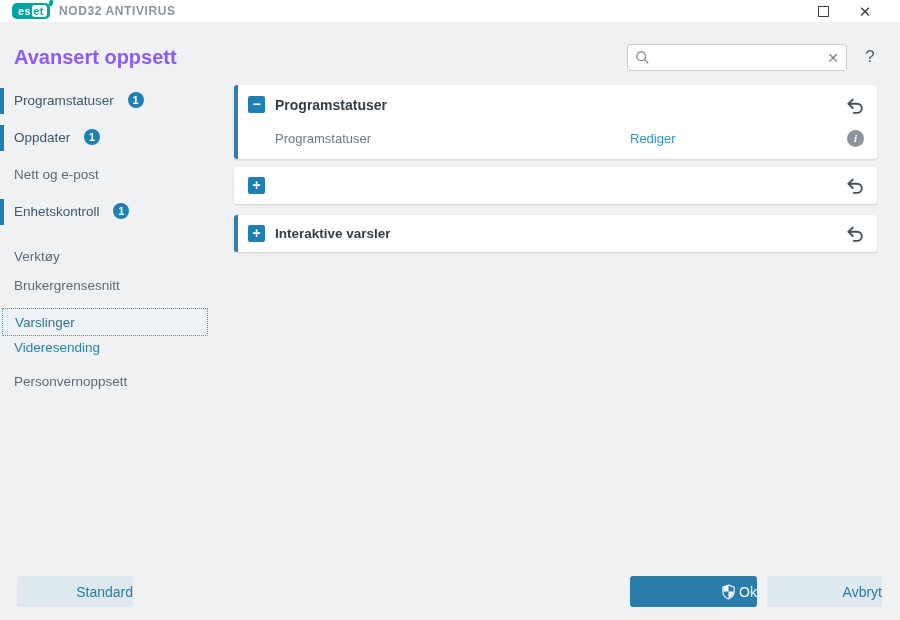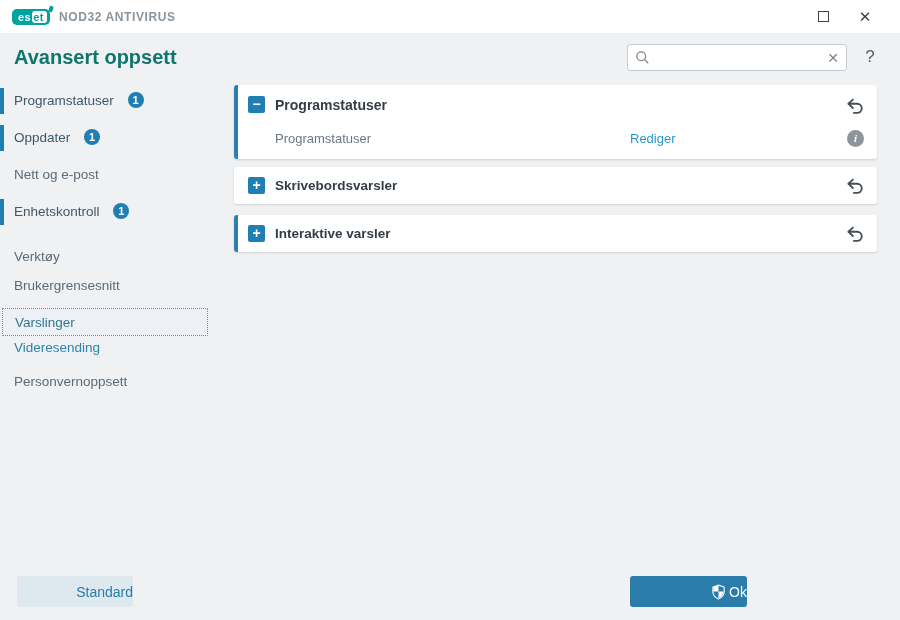--- a/index.html
+++ b/index.html
@@ -7,21 +7,21 @@
   body {
     font-family:"Liberation Sans", sans-serif;
     background:#eff1f3;
     position:relative;
     color:#444;
   }
   .app { position:absolute; inset:0; }
 
   
   .titlebar {
-    position:absolute; top:0; left:0; right:0; height:33px;
+    position:absolute; top:0; left:0; right:0; height:22px;
     background:#ffffff; display:flex; align-items:center; padding:0 12px;
   }
   .logo {
     display:inline-flex; align-items:center; border-radius:5px;
     background:#00a3a1; padding:2px 3px; margin-right:9px; position:relative;
   }
   .logo .logo-es {
     color:#fff; font-weight:bold; font-size:11px; letter-spacing:0.5px; padding:0 1px 0 3px;
   }
   .logo .logo-et {
@@ -34,21 +34,21 @@
   }
   .app-title { font-size:12px; font-weight:bold; color:#8a949c; letter-spacing:0.6px; }
   .win-controls { margin-left:auto; display:flex; align-items:center; gap:24px; padding-right:14px; }
   .win-btn { width:18px; height:18px; display:flex; align-items:center; justify-content:center; cursor:pointer; }
   .max-square { width:11px; height:11px; border:1.5px solid #3a4146; display:inline-block; }
   .close-glyph { font-size:15px; color:#3a4146; line-height:1; }
 
   
   .page-title {
     position:absolute; top:46px; left:14px;
-    font-size:20px; font-weight:bold; color:#0f766e;
+    font-size:20px; font-weight:bold; color:#8b5cf6;
   }
   .search-box {
     position:absolute; top:44px; left:627px; width:220px; height:27px;
     background:#fff; border:1px solid #c6ccd1; border-radius:3px;
     display:flex; align-items:center; padding:0 7px;
   }
   .search-box svg { flex:0 0 auto; }
   .search-input {
     flex:1; border:none; outline:none; font-size:13px; padding:0 6px;
     font-family:"Liberation Sans", sans-serif; color:#444; background:transparent; min-width:0;
@@ -128,21 +128,21 @@
   }
 
   
   .footer-btn {
     position:absolute; top:576px; height:31px; border:none; border-radius:3px;
     font-family:"Liberation Sans", sans-serif; font-size:14px; cursor:pointer;
     display:flex; align-items:center; justify-content:flex-end;
   }
   .btn-light { background:#dde8ef; color:#2b7ca7; }
   .btn-standard { left:17px; width:116px; }
-  .btn-ok { left:630px; width:117px; background:#2a7cab; color:#fff; gap:3px; }
+  .btn-ok { left:630px; width:127px; background:#2a7cab; color:#fff; gap:3px; }
   .btn-cancel { left:767px; width:115px; }
 </style>
 </head>
 <body>
 
 <div class="app">
 
   <div class="titlebar">
     <div class="logo">
       <span class="logo-es">es</span>
@@ -219,21 +219,20 @@
     </span>
     <div class="setting-row">
       <span class="setting-label">Programstatuser</span>
       <span class="edit-link">Rediger</span>
       <span class="info-icon">i</span>
     </div>
   </div>
 
   <div class="card card2">
     <span class="toggle-icon">+</span>
-    <span class="section-title">Skrivebordsvarsler</span>
     <span class="undo-btn">
       <svg width="20" height="20" viewBox="0 0 18 18">
         <path d="M7 3.2 L3.2 7 L7 10.8" fill="none" stroke="#454f57" stroke-width="1.7" stroke-linecap="round" stroke-linejoin="round"></path>
         <path d="M3.2 7 H11 a4.1 4.1 0 0 1 0 8.2 H8" fill="none" stroke="#454f57" stroke-width="1.7" stroke-linecap="round"></path>
       </svg>
     </span>
   </div>
 
   <div class="card card3">
     <span class="mark-bar-v"></span>
@@ -251,14 +250,17 @@
     <span>Standard</span>
   </button>
   <button class="footer-btn btn-ok">
     <svg width="15" height="16" viewBox="0 0 16 17">
       <path d="M8 1.2 L14 3.2 V8 C14 12 11.3 14.7 8 15.9 C4.7 14.7 2 12 2 8 V3.2 Z" fill="none" stroke="#ffffff" stroke-width="1.2"></path>
       <path d="M8 1.2 L2.6 3 V8 H8 Z" fill="#ffffff"></path>
       <path d="M8 8 H13.4 C13 11.4 10.9 13.9 8 15.2 Z" fill="#ffffff"></path>
     </svg>
     <span>Ok</span>
   </button>
+  <button class="footer-btn btn-light btn-cancel">
+    <span>Avbryt</span>
+  </button>
 
 </div>
 
 </body></html>

